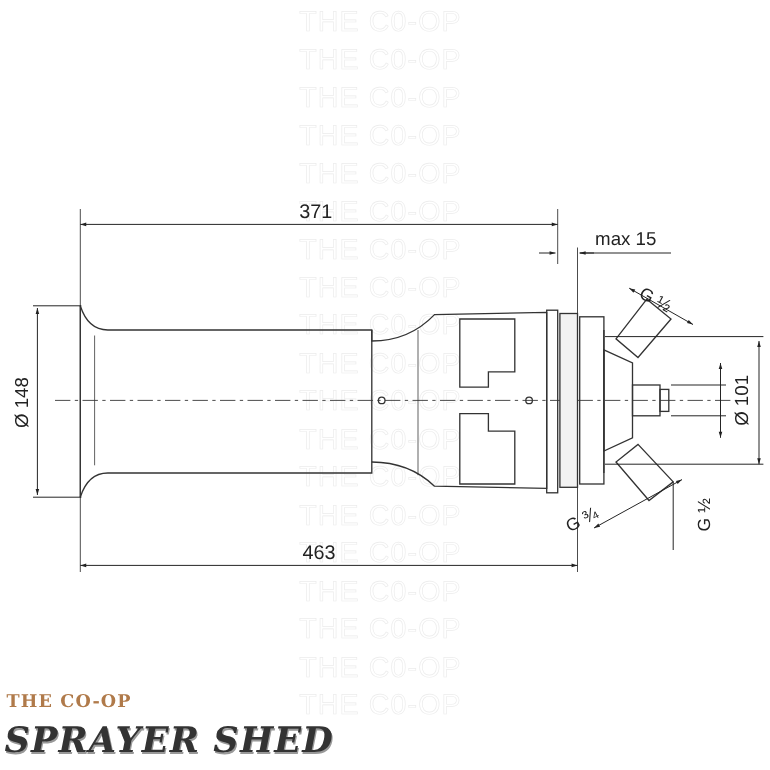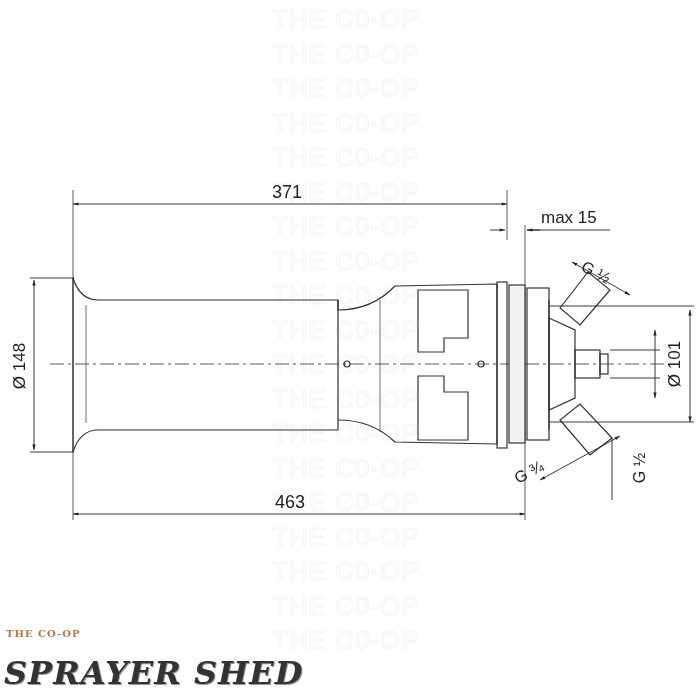--- a/index.html
+++ b/index.html
@@ -2,21 +2,21 @@
 <html><head>
 <meta charset="utf-8">
 <style>
   html, body { margin:0; padding:0; background:#ffffff; }
   body { width:700px; height:700px; overflow:hidden; position:relative; font-family:"Liberation Sans", sans-serif; }
   #wm { position:absolute; left:270px; top:0; width:200px; height:700px; pointer-events:none; }
   .wm-line { position:absolute; left:2px; font-family:"Liberation Sans", sans-serif; font-size:26px; color:transparent; -webkit-text-stroke:0.6px #ececec; letter-spacing:1px; white-space:nowrap; }
   svg#drawing { position:absolute; left:0; top:0; }
   .dimtxt { font-family:"Liberation Sans", sans-serif; fill:#222; }
   #logo { position:absolute; left:0; top:624px; width:320px; height:76px; }
-  #logo .small { position:absolute; left:6px; top:4px; font-family:"DejaVu Serif", serif; font-weight:bold; font-size:10px; color:#b07a4a; letter-spacing:1px; font-variant:small-caps; }
+  #logo .small { position:absolute; left:6px; top:4px; font-family:"DejaVu Serif", serif; font-weight:bold; font-size:16px; color:#b07a4a; letter-spacing:1px; font-variant:small-caps; }
   #logo .big { position:absolute; left:4px; top:30px; font-family:"DejaVu Serif", serif; font-weight:bold; font-style:italic; font-size:32px; color:#333; letter-spacing:1px; font-variant:small-caps; text-shadow:1px 1px 0 #999; }
 </style>
 </head>
 <body>
 
 <div id="wm">
     <div class="wm-line" style="top: 4px;">THE C0-OP</div>
     <div class="wm-line" style="top: 38.5px;">THE C0-OP</div>
     <div class="wm-line" style="top: 73px;">THE C0-OP</div>
     <div class="wm-line" style="top: 107.5px;">THE C0-OP</div>

